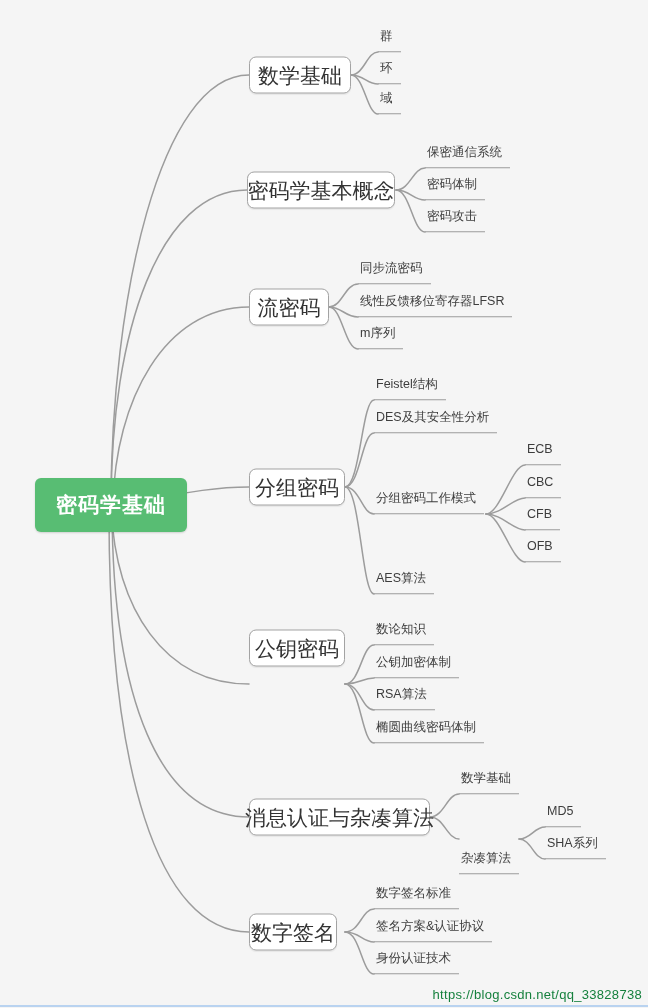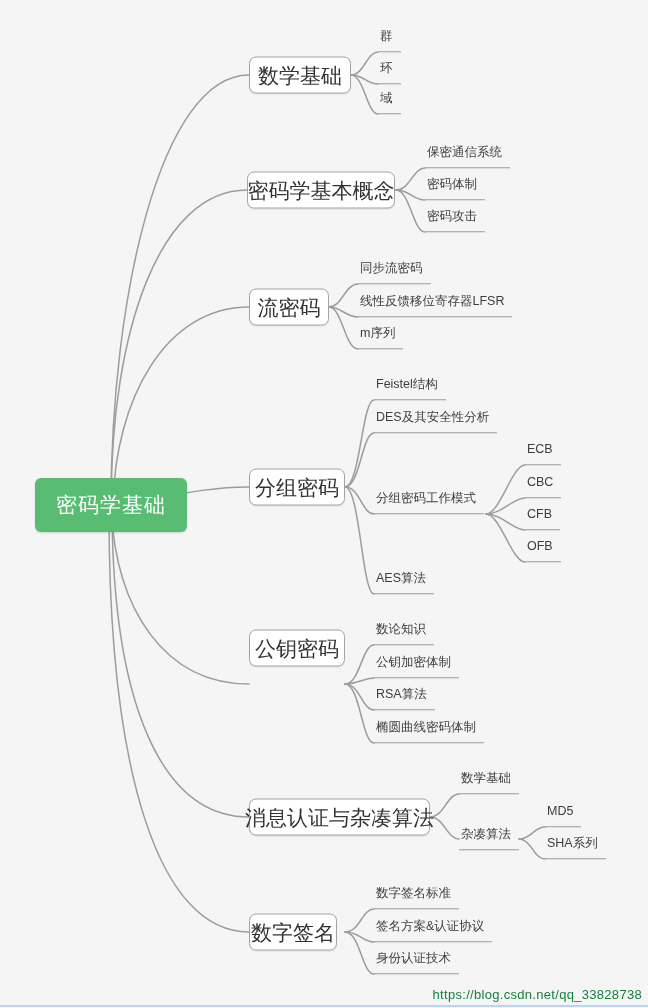--- a/index.html
+++ b/index.html
@@ -18,21 +18,21 @@
   }
   .canvas{position:absolute;inset:0;width:648px;height:1008px;}
   svg.links{position:absolute;left:0;top:0;z-index:1;}
   svg.links path{fill:none;stroke:var(--connector);stroke-width:1.5;stroke-linecap:round;}
   .root{
     position:absolute;z-index:3;
     left:35px;top:505px;width:152px;height:54px;
     transform:translateY(-50%);
     background:var(--root_bg);
     border-radius:6px;
-    color:#fff;font-size:21px;font-weight:normal;
+    color:#fff;font-size:21px;font-weight:bold;
     display:flex;align-items:center;justify-content:center;
     letter-spacing:1px;
     box-shadow:0 1px 2px rgba(0,0,0,.15);
   }
   .topic{
     position:absolute;z-index:3;
     transform:translateY(-50%);
     background:#fff;
     border:1px solid var(--topic_border);
     border-radius:7px;
@@ -147,21 +147,21 @@
   <div class="leaf" style="left:525px;top:498px">CBC</div>
   <div class="leaf" style="left:525px;top:530px">CFB</div>
   <div class="leaf" style="left:525px;top:562px">OFB</div>
 
   <div class="leaf" style="left:374px;top:645px">数论知识</div>
   <div class="leaf" style="left:374px;top:678px">公钥加密体制</div>
   <div class="leaf" style="left:374px;top:710px">RSA算法</div>
   <div class="leaf" style="left:374px;top:743px">椭圆曲线密码体制</div>
 
   <div class="leaf" style="left:459px;top:794px">数学基础</div>
-  <div class="leaf" style="left:459px;top:850px">杂凑算法</div>
+  <div class="leaf" style="left:459px;top:874px">杂凑算法</div>
 
   <div class="leaf" style="left:545px;top:827px">MD5</div>
   <div class="leaf" style="left:545px;top:859px">SHA系列</div>
 
   <div class="leaf" style="left:374px;top:909px">数字签名标准</div>
   <div class="leaf" style="left:374px;top:942px">签名方案&amp;认证协议</div>
   <div class="leaf" style="left:374px;top:974px">身份认证技术</div>
 
   <div class="bottom-line"></div>
   <div class="watermark">https://blog.csdn.net/qq_33828738</div>

